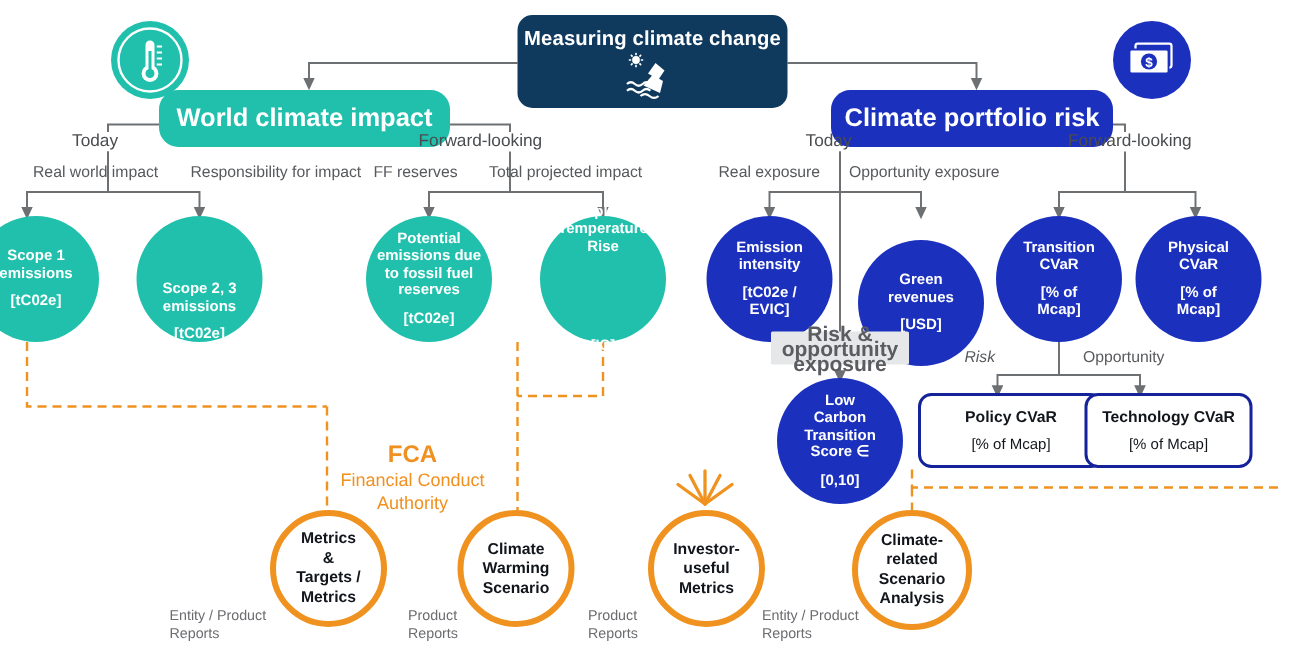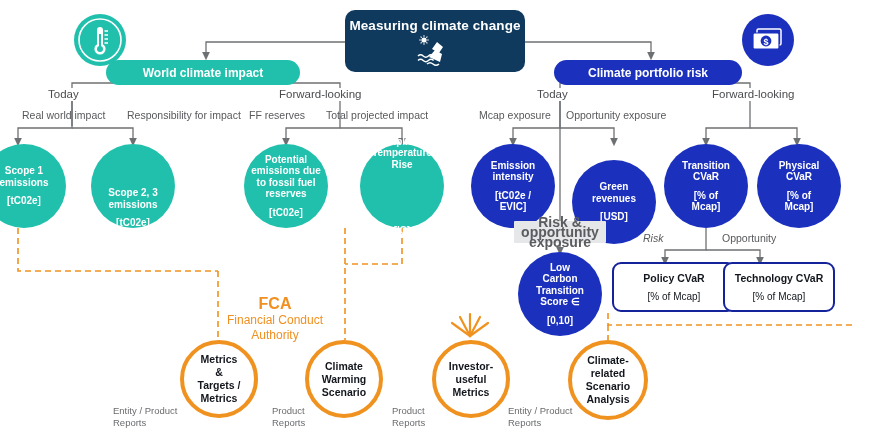--- a/index.html
+++ b/index.html
@@ -15,23 +15,23 @@
   .root-box{
     position:absolute;left:345px;top:10px;width:180px;height:62px;
     background:#103A5D;border-radius:10px;
     display:flex;flex-direction:column;align-items:center;justify-content:flex-start;
     padding-top:8px;box-sizing:border-box;
   }
   .root-box .ttl{color:#fff;font-size:13.5px;font-weight:bold;letter-spacing:.1px;}
 
   
   .pill{
-    position:absolute;height:25px;border-radius:13px;
+    position:absolute;height:38px;border-radius:13px;
     display:flex;align-items:center;justify-content:center;
-    color:#fff;font-size:12px;font-weight:bold;
+    color:#fff;font-size:17px;font-weight:bold;
   }
   .pill.teal{background:#20C0AC;}
   .pill.blue{background:#1B31BE;}
   #pill-world{left:106px;top:60px;width:194px;}
   #pill-risk{left:554px;top:60px;width:188px;}
 
   
   .ico-circle{
     position:absolute;width:52px;height:52px;border-radius:50%;
     display:flex;align-items:center;justify-content:center;
@@ -215,21 +215,21 @@
   </div>
   <div class="circ teal" style="left:360px;top:144px;width:84px;height:84px;gap:48px;">
     <div class="t1" style="white-space: pre-line;">Implied
 Temperature
 Rise</div>
     <div class="t2">['C]</div>
   </div>
 
   <div class="lbl mid" style="left:537px;top:88px;">Today</div>
   <div class="lbl mid" style="left:712px;top:88px;">Forward-looking</div>
-  <div class="lbl" style="left:479px;top:109px;">Mcap exposure</div>
+  <div class="lbl" style="left:479px;top:109px;">Real exposure</div>
   <div class="lbl" style="left:566px;top:109px;">Opportunity exposure</div>
 
   <div class="circ blue" style="left:471px;top:144px;width:84px;height:84px;">
     <div class="t1" style="white-space: pre-line;">Emission
 intensity</div>
     <div class="t2" style="white-space: pre-line;">[tC02e /
 EVIC]</div>
   </div>
   <div class="circ blue" style="left:572px;top:160px;width:84px;height:84px;">
     <div class="t1" style="white-space: pre-line;">Green

